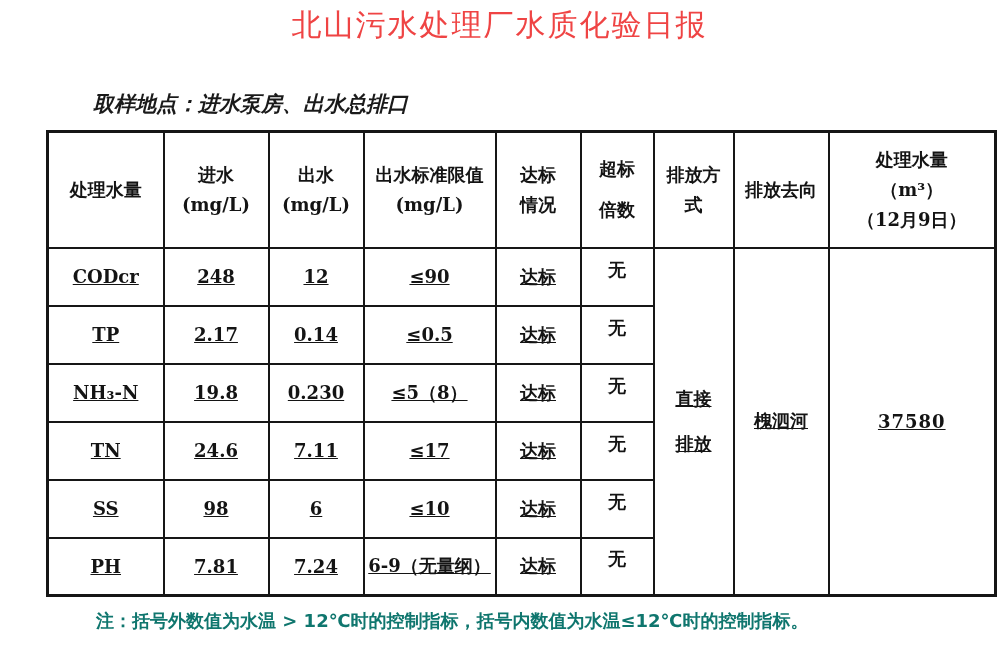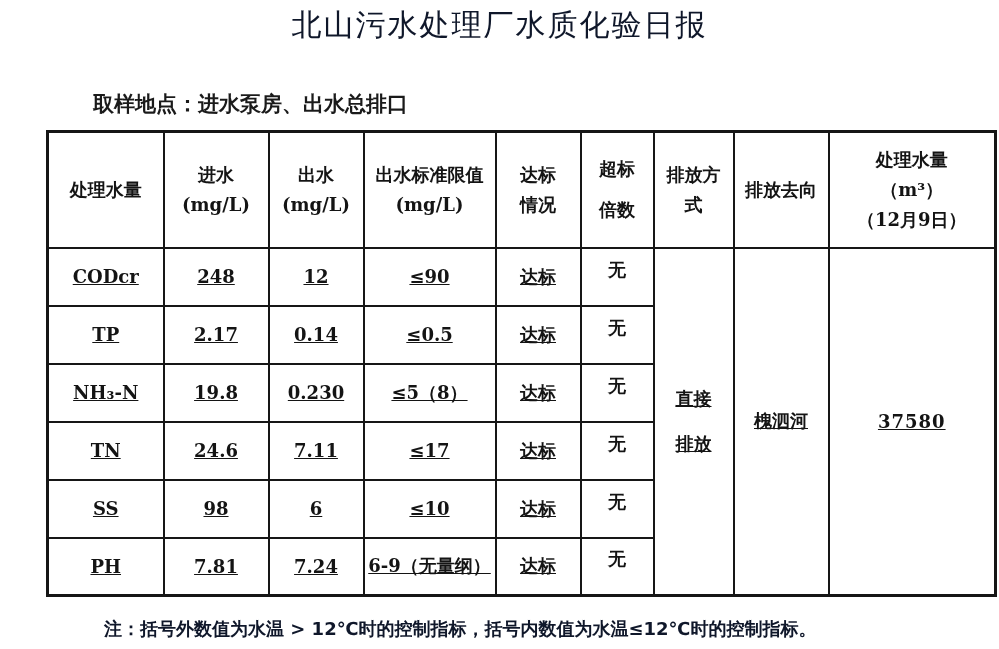--- a/index.html
+++ b/index.html
@@ -20,30 +20,31 @@
     position: absolute;
     top: 5px;
     left: 0;
     width: 100%;
     margin: 0;
     text-align: center;
     font-size: 30px;
     font-weight: 400;
     letter-spacing: 2px;
     font-family: "DejaVu Serif", serif;
-    color: #0f172a;
+    color: #ef4444;
   }
   .meta-label {
     position: absolute;
     top: 90px;
     font-family: "DejaVu Sans", "Liberation Sans", sans-serif;
     font-weight: 700;
     font-size: 21px;
     color: #1a1a1a;
     white-space: nowrap;
+    font-style: italic;
   }
   .meta-sampling { left: 93px; }
   .meta-date { left: 715px; }
 
   table.report {
     position: absolute;
     left: 46px;
     top: 130px;
     width: 948px;
     border-collapse: collapse;
@@ -88,25 +89,25 @@
   td.dest-cell { font-size: 19px; }
   td.volume-cell {
     font-size: 31px;
     font-weight: 400;
     letter-spacing: 1px;
   }
   .note {
     position: absolute;
     left: 88px;
     top: 601px;
-    margin: 16px;
+    margin: 8px;
     font-family: "DejaVu Sans", "Liberation Sans", sans-serif;
     font-weight: 700;
     font-size: 18px;
-    color: #0f172a;
+    color: #0f766e;
     white-space: nowrap;
   }
 </style>
 </head>
 <body>
 
 <div class="page">
 
   <h1 class="title">北山污水处理厂水质化验日报</h1>
 

